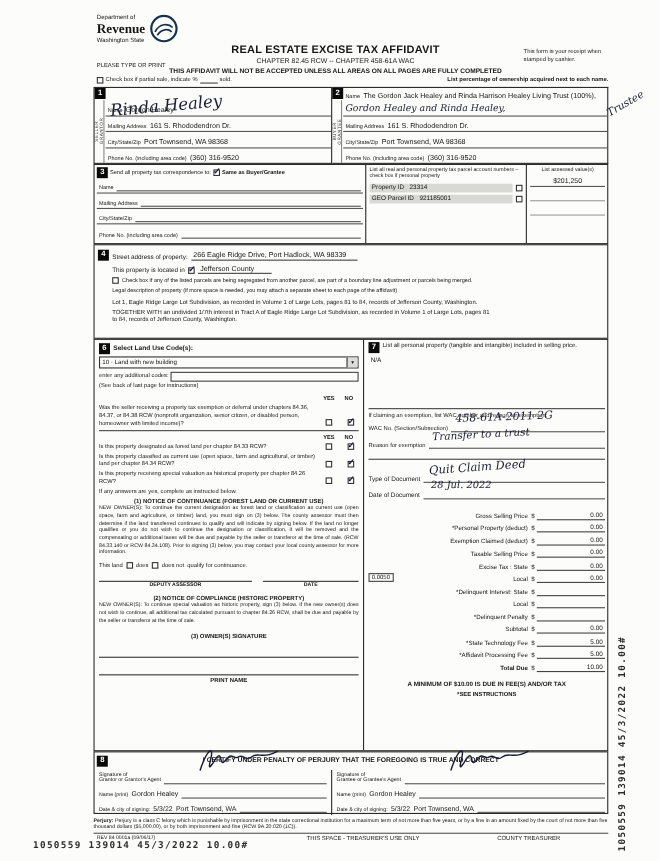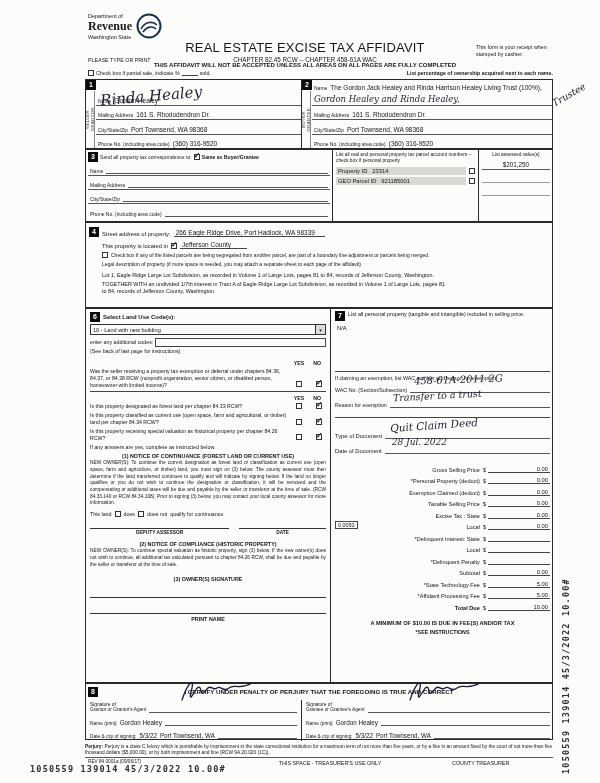--- a/index.html
+++ b/index.html
@@ -47,21 +47,21 @@
       <div style="font-size:12px;font-weight:bold;font-family:'Liberation Serif',serif;">Revenue</div>
       <div style="font-size:5.5px;">Washington State</div>
     </div>
     <svg width="26" height="26" viewBox="0 0 26 26">
       <circle cx="13" cy="13" r="11.5" fill="none" stroke="#16324f" stroke-width="2"></circle>
       <path d="M5 16 C9 8 17 8 21 12 M7 19 C11 13 17 13 20 16" fill="none" stroke="#16324f" stroke-width="1.6"></path>
     </svg>
   </div>
 
   <div class="abs" style="left:150px;top:40px;width:310px;text-align:center;">
-    <div style="font-size:13px;font-weight:normal;letter-spacing:.2px;text-align:center;">REAL ESTATE EXCISE TAX AFFIDAVIT</div>
+    <div style="font-size:10px;font-weight:bold;letter-spacing:.2px;text-align:center;">REAL ESTATE EXCISE TAX AFFIDAVIT</div>
     <div style="font-size:6.3px;margin-top:1px;">CHAPTER 82.45 RCW -- CHAPTER 458-61A WAC</div>
   </div>
 
   <div class="abs" style="left:476px;top:44px;width:84px;font-size:5.3px;line-height:1.25;">This form is your receipt when stamped by cashier.</div>
   <div class="abs" style="left:88px;top:57px;font-size:5.3px;">PLEASE TYPE OR PRINT</div>
   <div class="abs" style="left:110px;top:62px;width:390px;text-align:center;font-size:6px;font-weight:bold;">THIS AFFIDAVIT WILL NOT BE ACCEPTED UNLESS ALL AREAS ON ALL PAGES ARE FULLY COMPLETED</div>
 
   <div class="abs" style="left:88px;top:70px;width:465px;display:flex;align-items:flex-end;font-size:5.3px;gap:2px;">
     <span class="cb"></span>
     <span>Check box if partial sale, indicate %</span>

